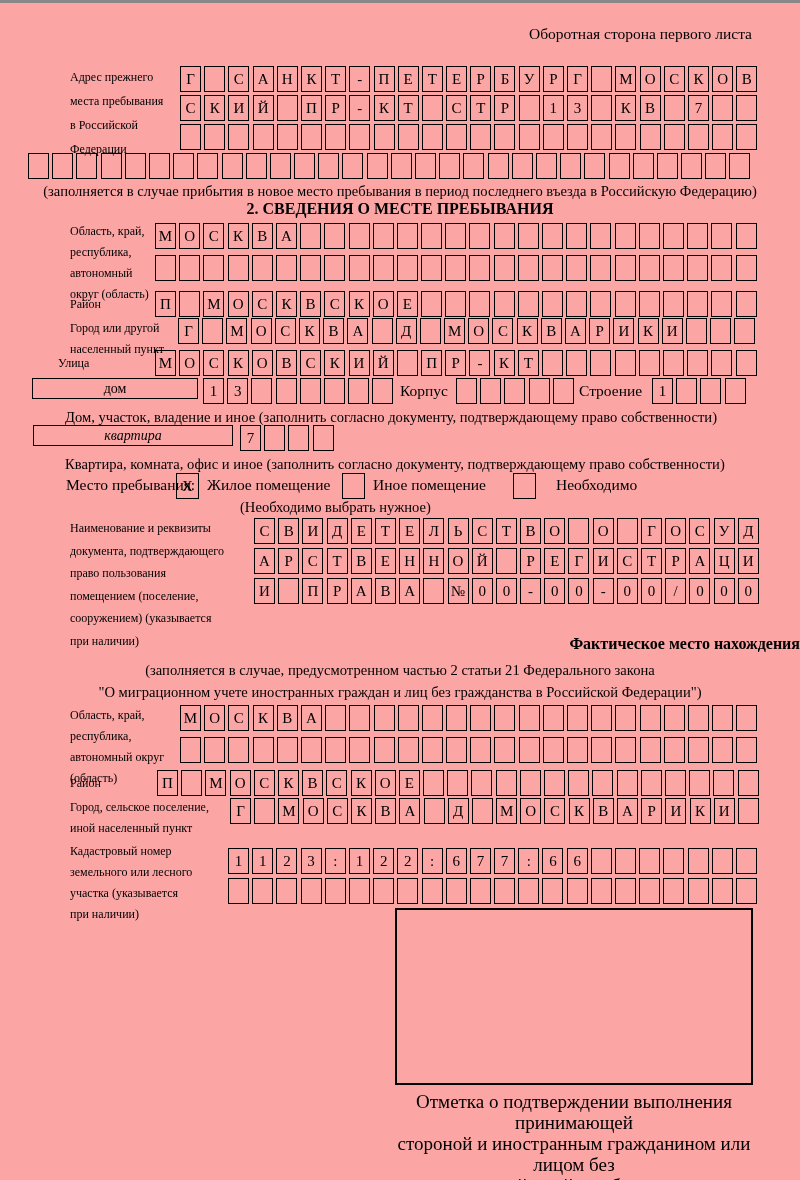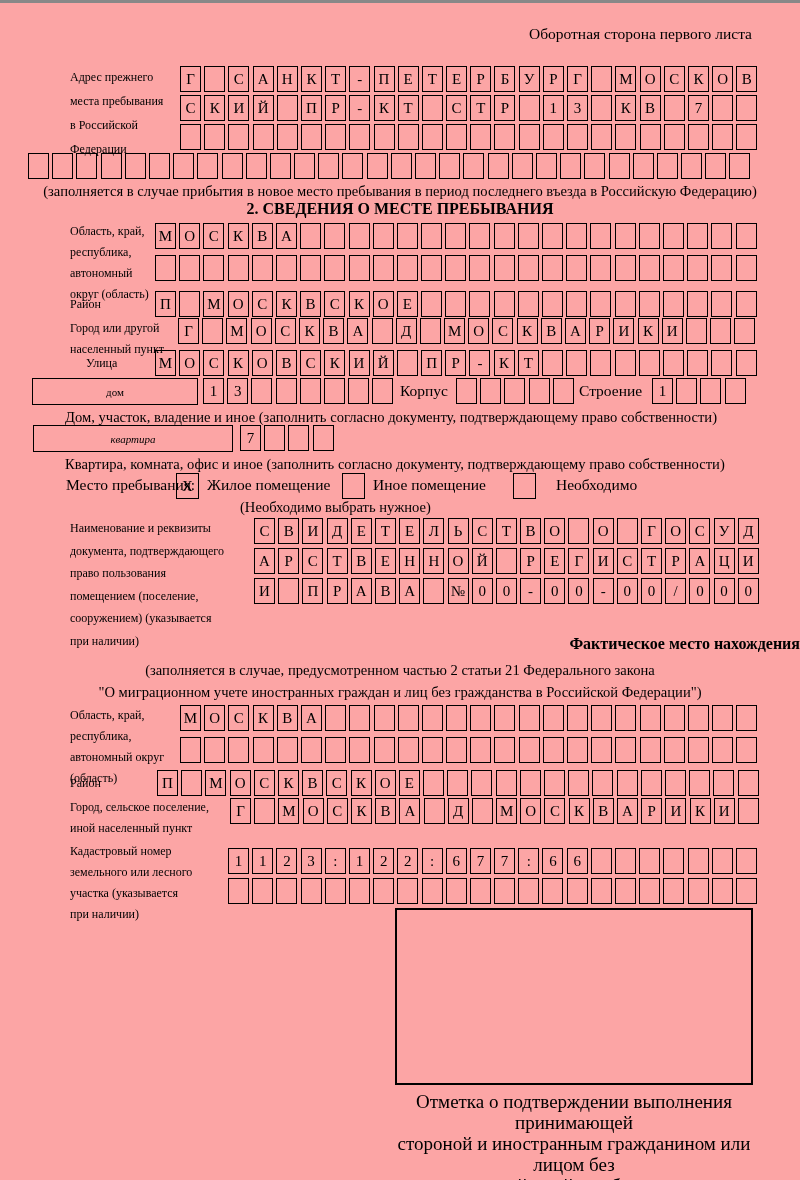--- a/index.html
+++ b/index.html
@@ -8,22 +8,22 @@
   .abs{position:absolute;}
   .boxrow{position:absolute;display:flex;gap:3.2px;}
   .cell{width:21px;height:26px;border:1.7px solid #000;box-sizing:border-box;flex:0 0 auto;
         display:flex;align-items:center;justify-content:center;
         font:15px "Liberation Serif",serif;}
   .lbl{position:absolute;font-size:12px;line-height:24px;}
   .lbl-tight div{line-height:21px;}
   .caption{position:absolute;font-size:14.6px;}
   .center{left:0;width:800px;text-align:center;}
   .hdr{position:absolute;left:0;width:800px;text-align:center;font-weight:bold;font-size:16px;}
-  .fieldrect{position:absolute;height:27px;border:1.7px solid #000;box-sizing:border-box;
-        display:flex;align-items:center;justify-content:center;font-size:11px;}
+  .fieldrect{position:absolute;height:21px;border:1.7px solid #000;box-sizing:border-box;
+        display:flex;align-items:center;justify-content:center;font-size:14px;}
   .chk{position:absolute;width:23px;height:26px;border:1.7px solid #000;box-sizing:border-box;
         display:flex;align-items:center;justify-content:center;font-size:15px;}
   .opt{position:absolute;font-size:15.5px;}
   #stampbox{position:absolute;left:395px;top:905px;width:358px;height:177px;
         border:2px solid #000;box-sizing:border-box;}
   #stampcap{position:absolute;left:378px;top:1088px;width:392px;text-align:center;
         font-size:19px;line-height:21px;}
 </style>
 </head>
 <body>
@@ -266,21 +266,21 @@
       <div class="cell">А</div>
       <div class="cell">Р</div>
       <div class="cell">И</div>
       <div class="cell">К</div>
       <div class="cell">И</div>
       <div class="cell"></div>
       <div class="cell"></div>
       <div class="cell"></div>
     </div>
 
-  <div class="lbl" style="left:86px;top:348px;">Улица</div>
+  <div class="lbl" style="left:58px;top:348px;">Улица</div>
   <div class="boxrow" style="left:155px;top:347px;">
       <div class="cell">М</div>
       <div class="cell">О</div>
       <div class="cell">С</div>
       <div class="cell">К</div>
       <div class="cell">О</div>
       <div class="cell">В</div>
       <div class="cell">С</div>
       <div class="cell">К</div>
       <div class="cell">И</div>

